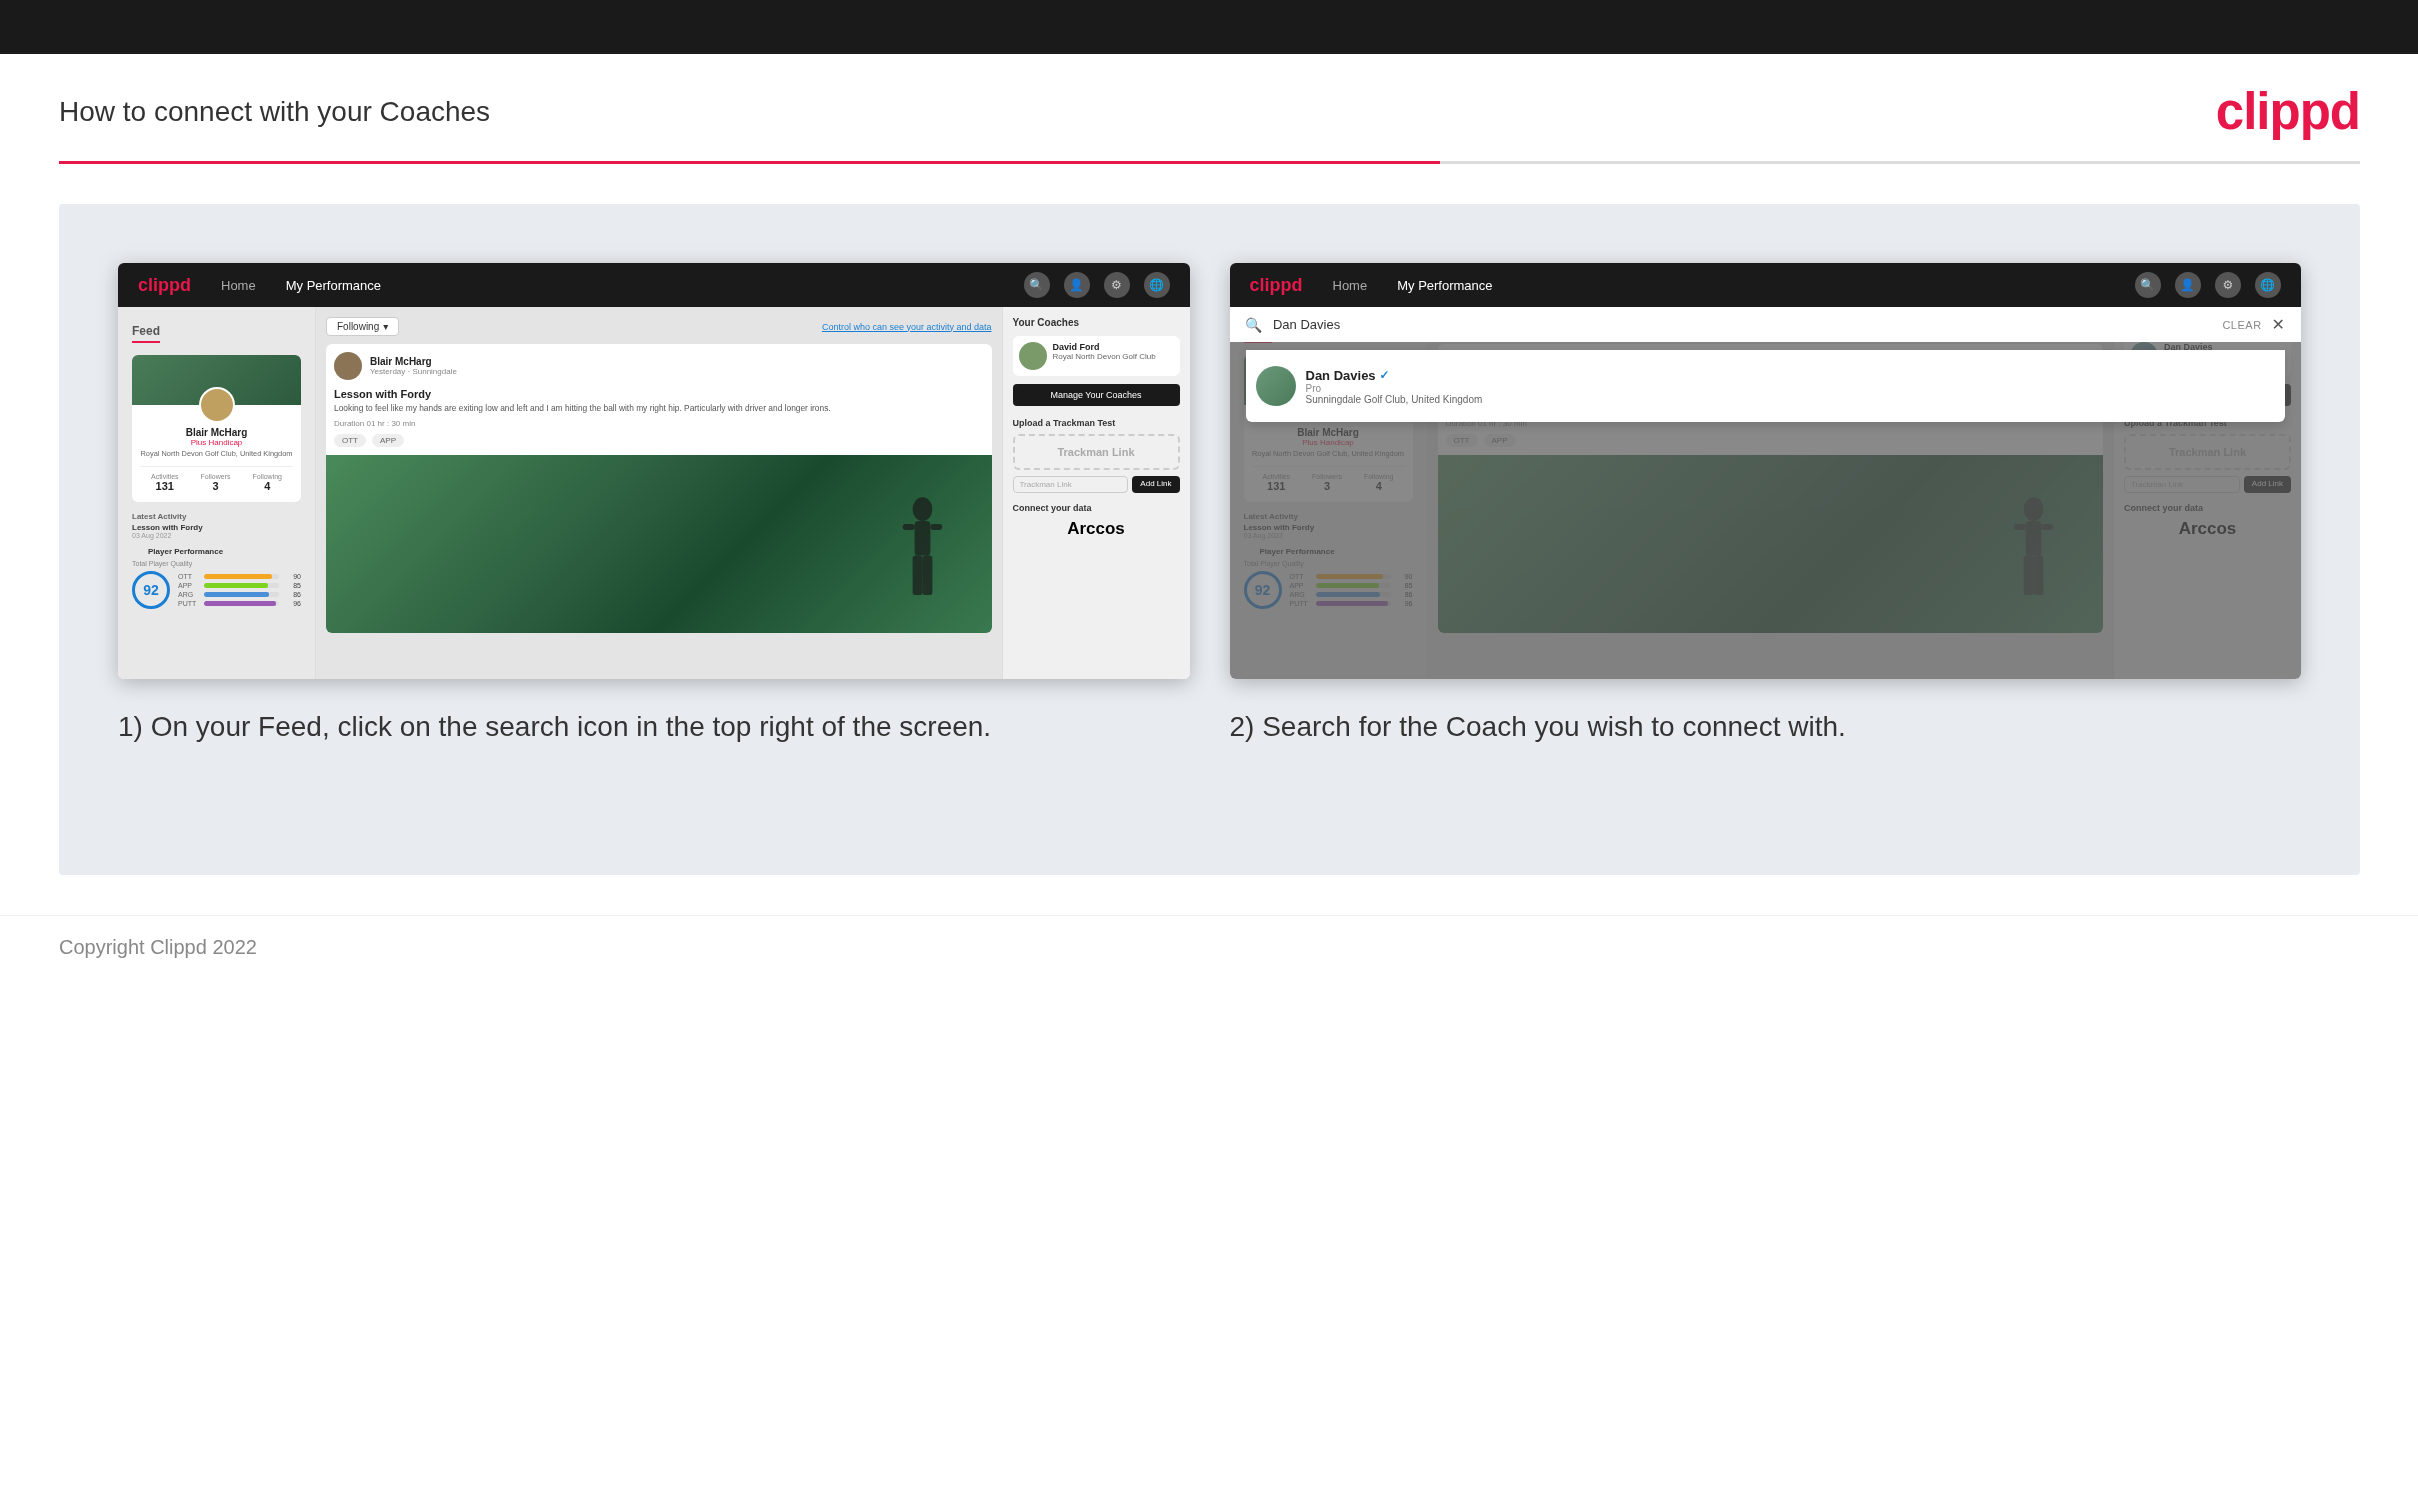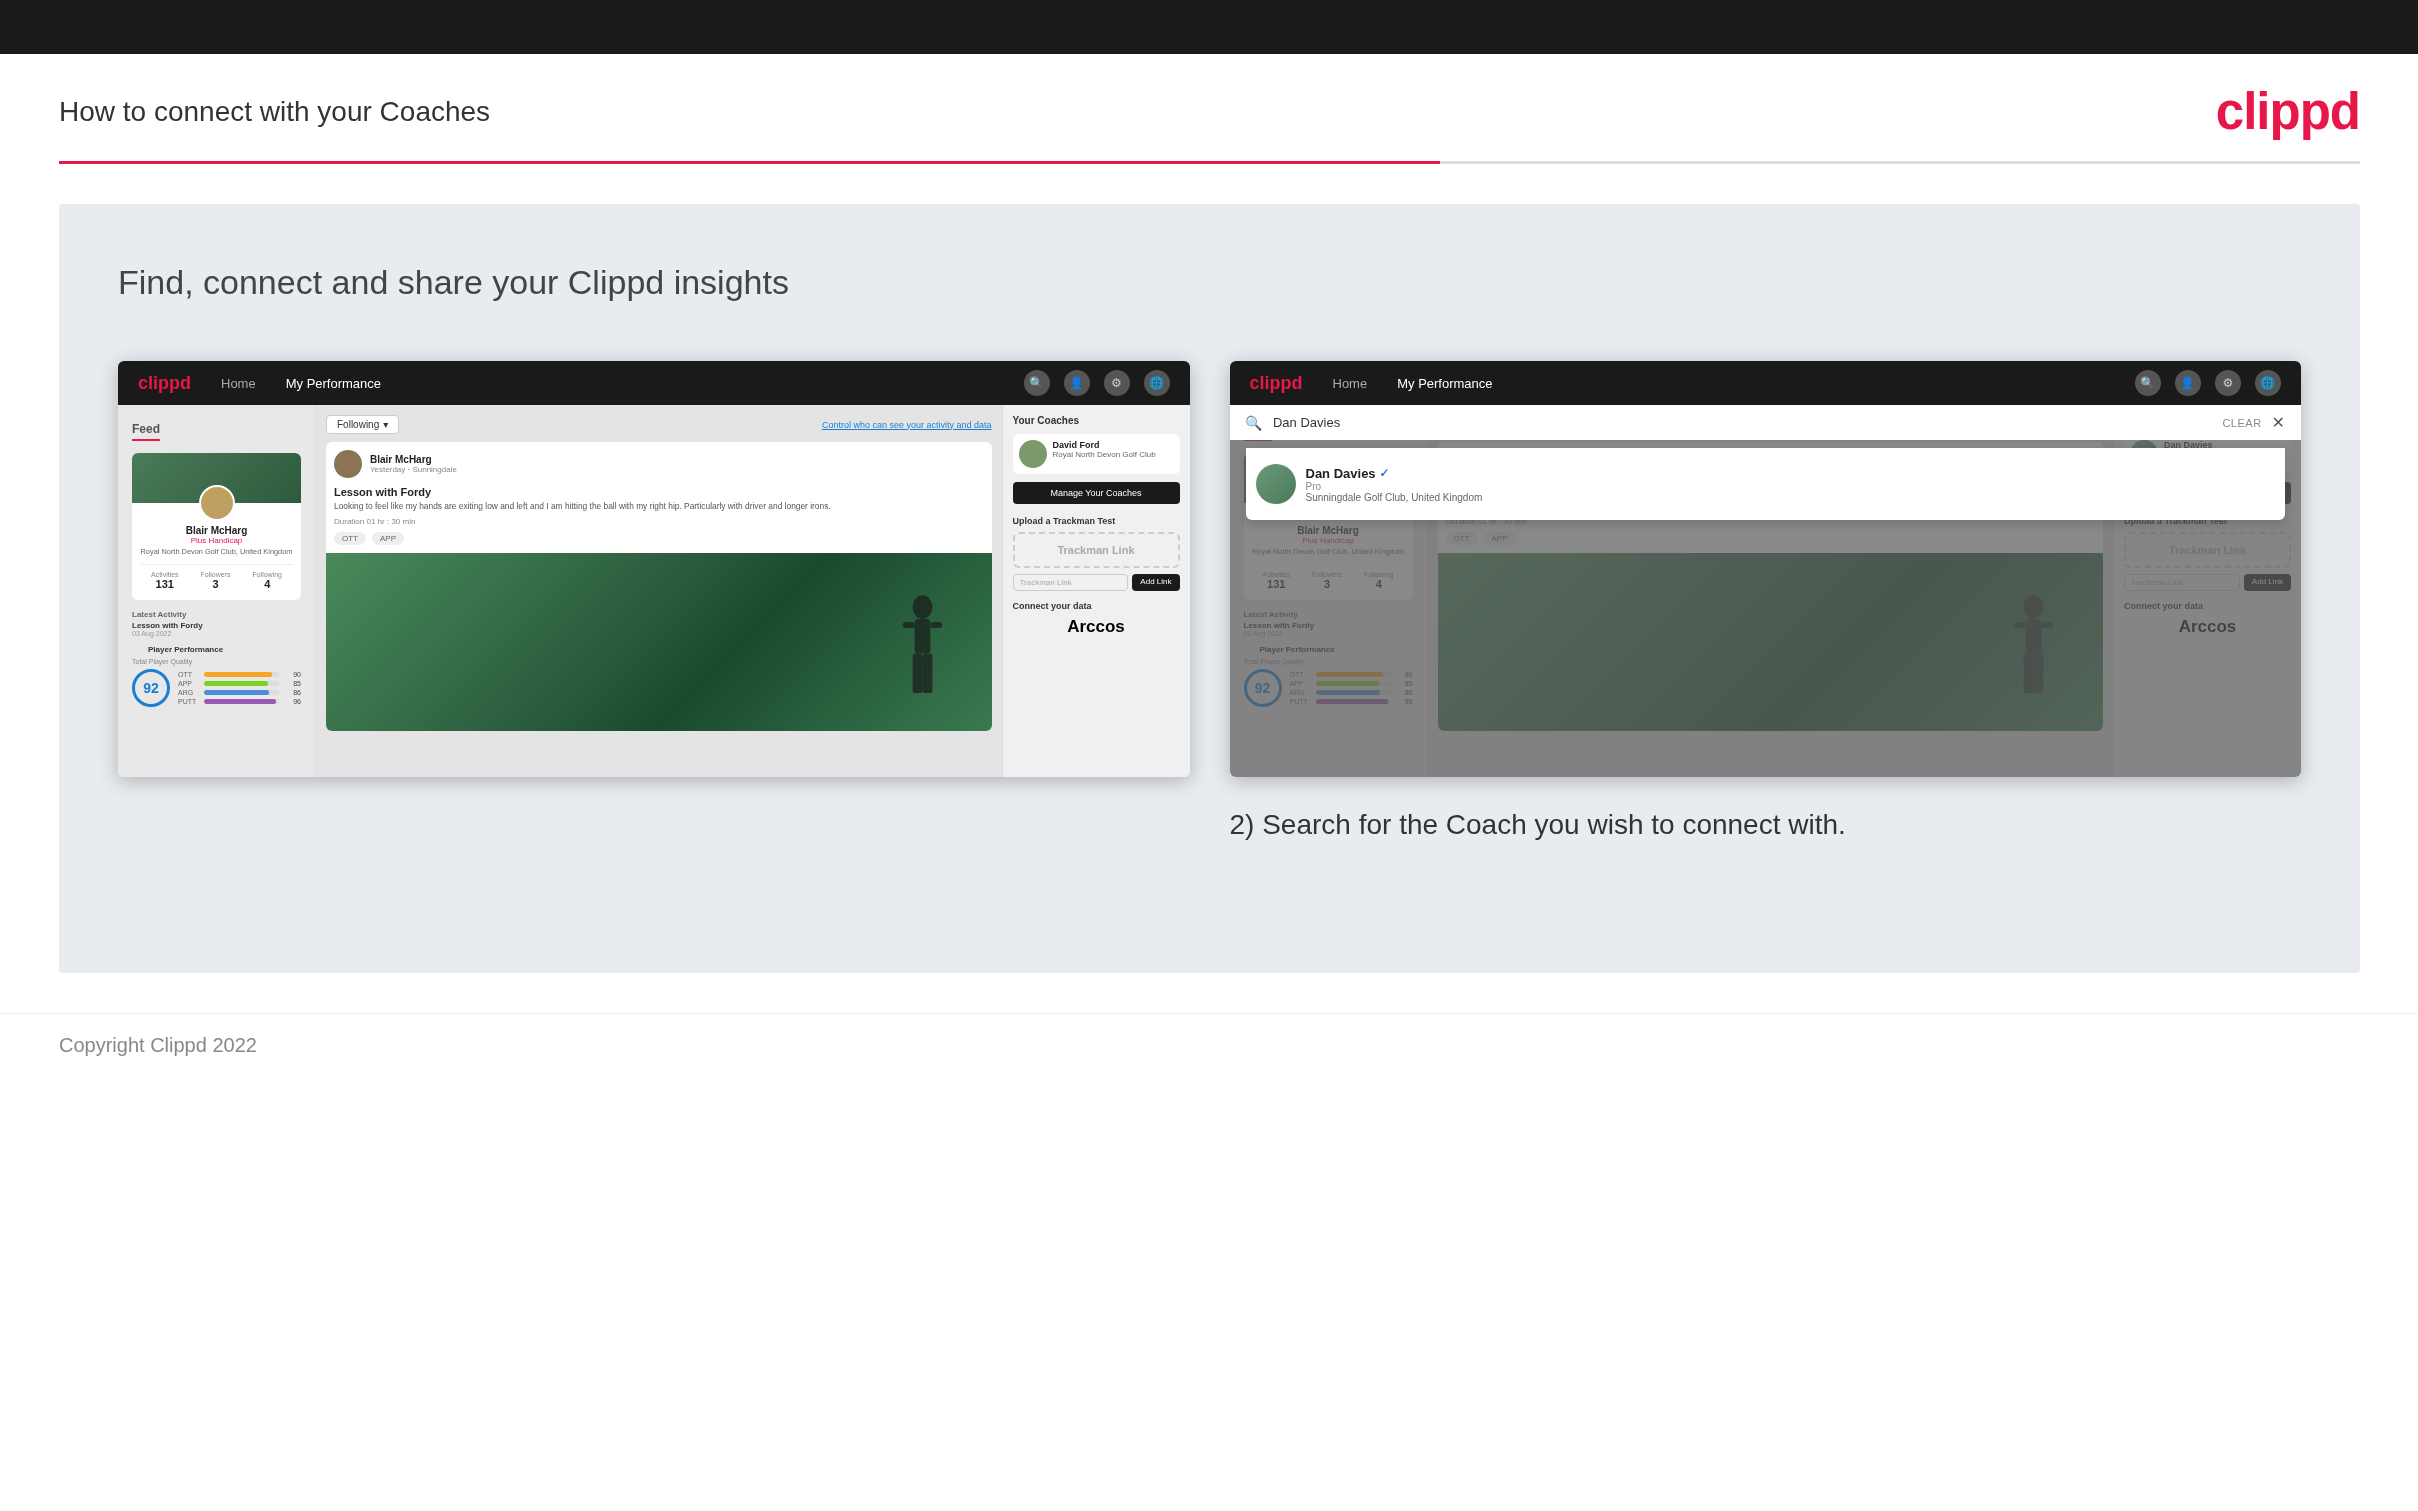--- a/index.html
+++ b/index.html
@@ -475,21 +475,20 @@
 <div class="top-bar"></div>
 
 <div class="header">
   <span class="header-title">How to connect with your Coaches</span>
   <span class="clippd-logo">clippd</span>
 </div>
 
 <div class="header-divider"></div>
 
 <div class="main-content">
-  <div class="content-subtitle">Find, connect and share your Clippd insights</div>
 
   <div class="screenshots-row">
 
     <div class="screenshot-block">
       <div class="mock-screen">
 
         <div class="screen-nav">
           <span class="nav-logo">clippd</span>
           <span class="nav-item">Home</span>
           <span class="nav-item active">My Performance</span>
@@ -628,20 +627,23 @@
             <div class="trackman-input-row">
               <div class="trackman-input">Trackman Link</div>
               <div class="add-link-btn">Add Link</div>
             </div>
             <div class="connect-title">Connect your data</div>
             <div class="arccos-logo">Arccos</div>
           </div>
         </div>
       </div>
 
+      <div class="caption-text">
+        <span>1) On your Feed, click on the search icon in the top right of the screen.</span>
+      </div>
     </div>
 
     <div class="screenshot-block">
       <div class="mock-screen" style="position:relative;">
 
         <div class="screen-nav">
           <span class="nav-logo">clippd</span>
           <span class="nav-item">Home</span>
           <span class="nav-item active">My Performance</span>
           <div class="nav-icons">

